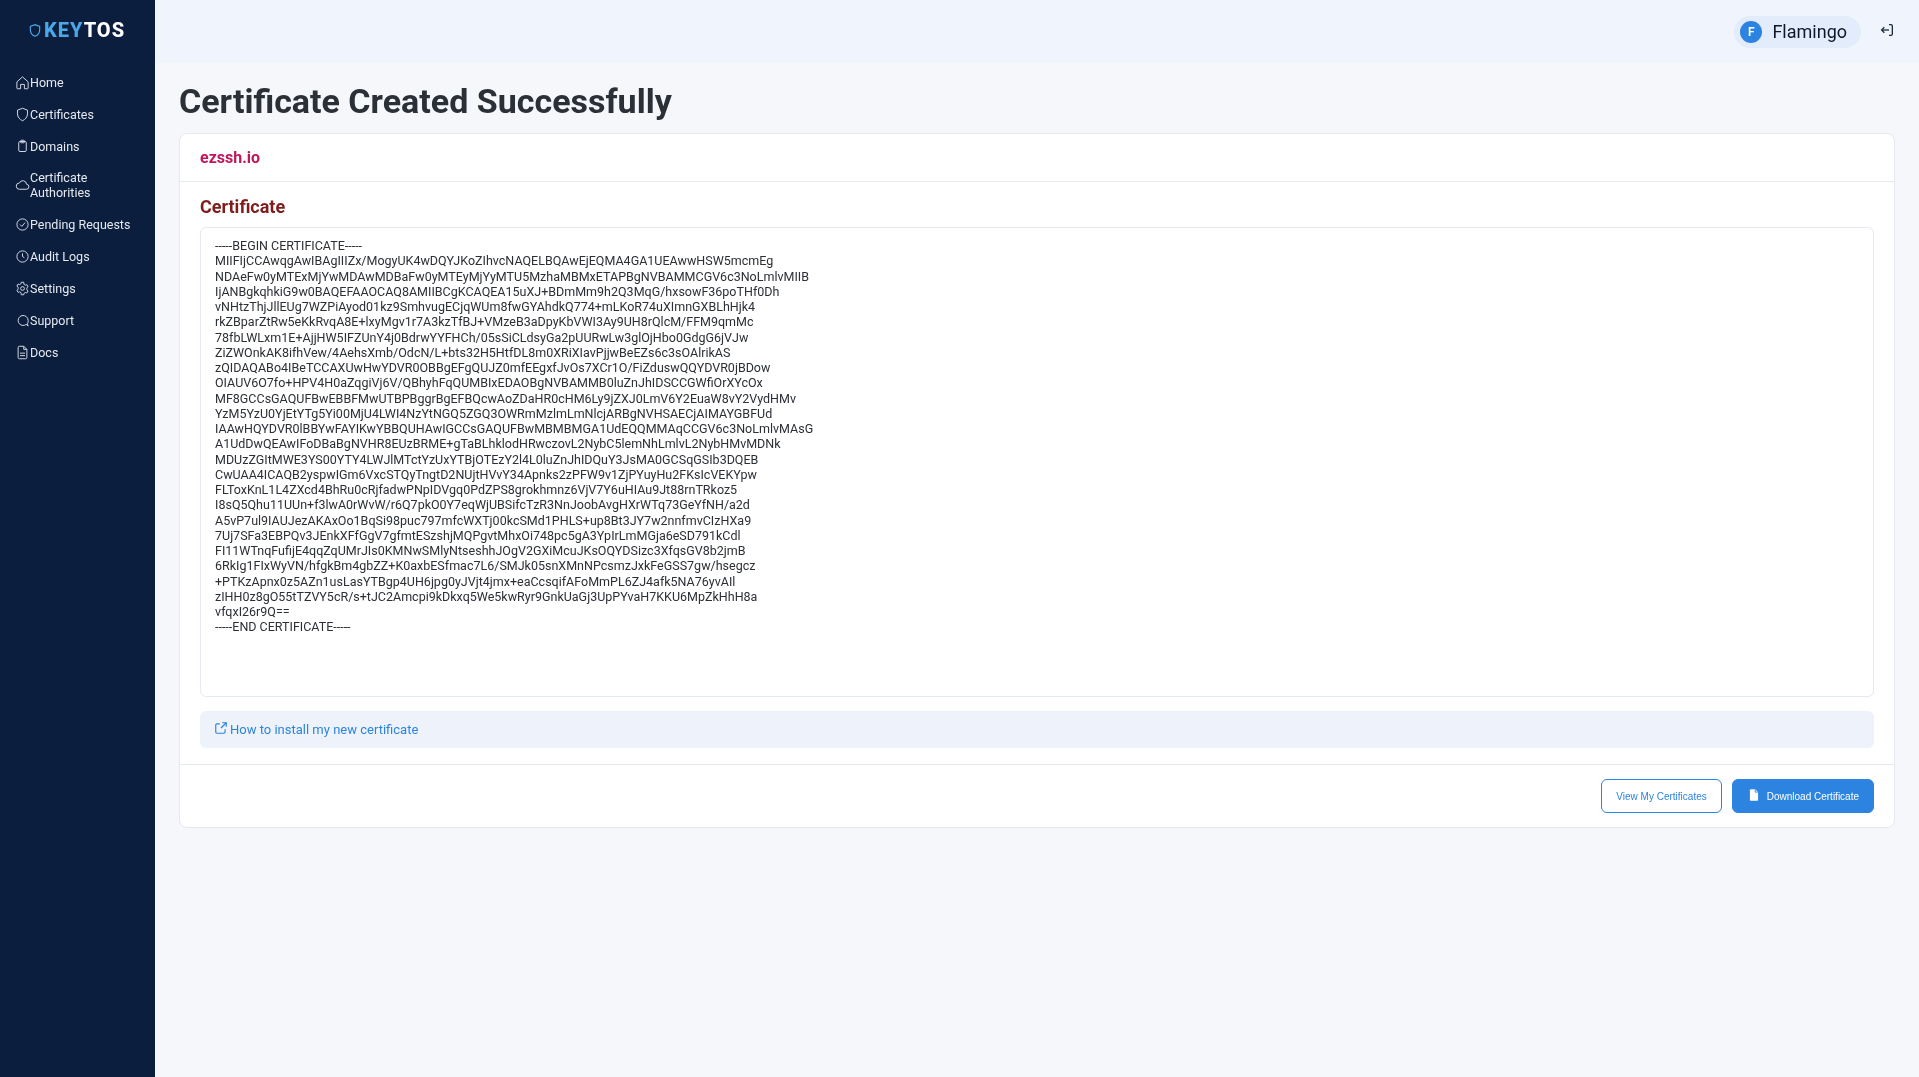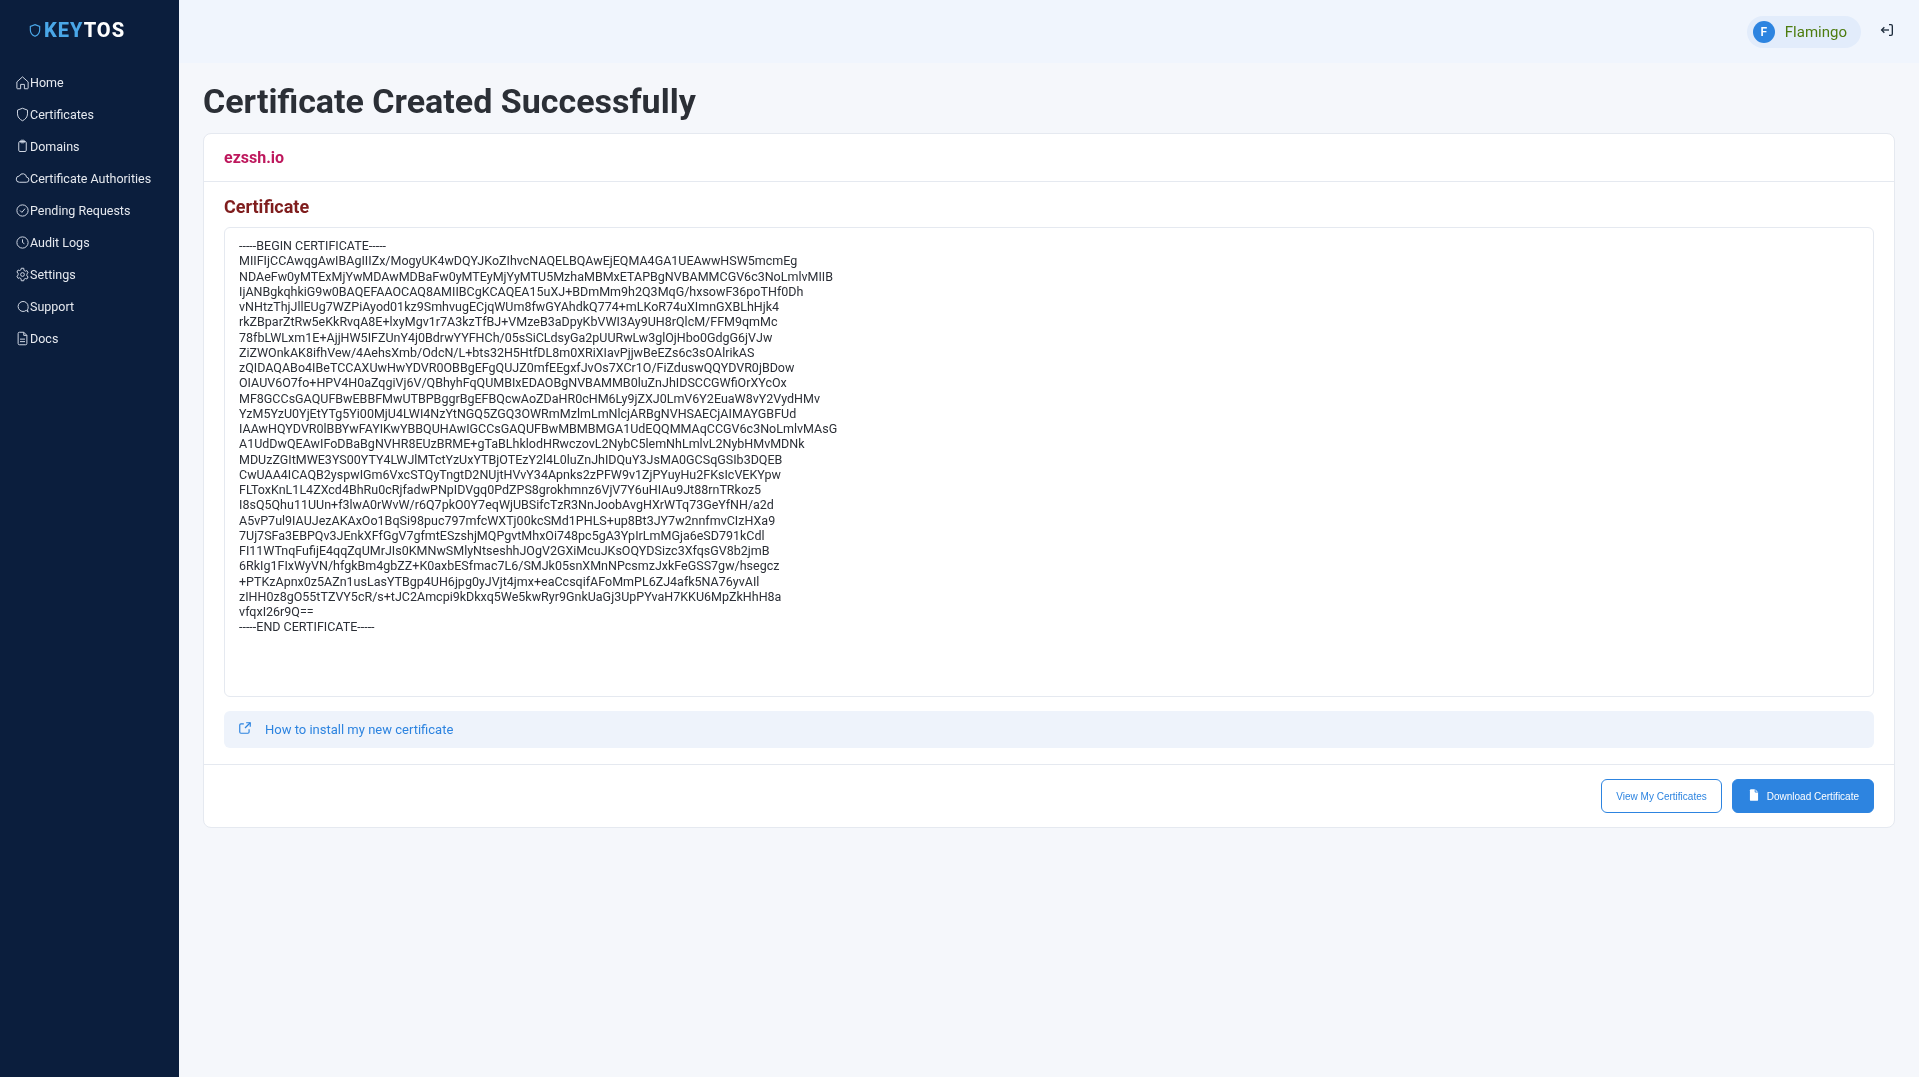--- a/index.html
+++ b/index.html
@@ -10,21 +10,21 @@
 
     body {
       font-family: -apple-system, BlinkMacSystemFont, "Segoe UI", Roboto, "Helvetica Neue", Arial, sans-serif;
       background-color: #f5f7fb;
       display: flex;
       min-height: 100vh;
     }
 
     
     .sidebar {
-      width: 179px;
+      width: 155px;
       background-color: #0b1e3d;
       color: #ffffff;
       display: flex;
       flex-direction: column;
       flex-shrink: 0;
     }
 
     .logo-wrap {
       padding: 18px 16px 18px 28px;
       display: flex;
@@ -114,22 +114,22 @@
       background-color: #2d84e0;
       color: #ffffff;
       font-size: 12px;
       font-weight: 600;
       display: flex;
       align-items: center;
       justify-content: center;
     }
 
     .user-name {
-      font-size: 15px;
-      color: #4d7c0f;
+      font-size: 18px;
+      color: #0f172a;
     }
 
     .logout-btn {
       width: 28px;
       height: 28px;
       border-radius: 6px;
       display: flex;
       align-items: center;
       justify-content: center;
       cursor: pointer;
@@ -212,21 +212,21 @@
       align-items: center;
       gap: 8px;
     }
 
     .install-banner a {
       color: #2d84e0;
       text-decoration: none;
       font-size: 13px;
       display: inline-flex;
       align-items: center;
-      gap: 13px;
+      gap: 2px;
     }
 
     .install-banner svg {
       width: 14px;
       height: 14px;
       stroke: #2d84e0;
       stroke-width: 2;
       fill: none;
     }
 

